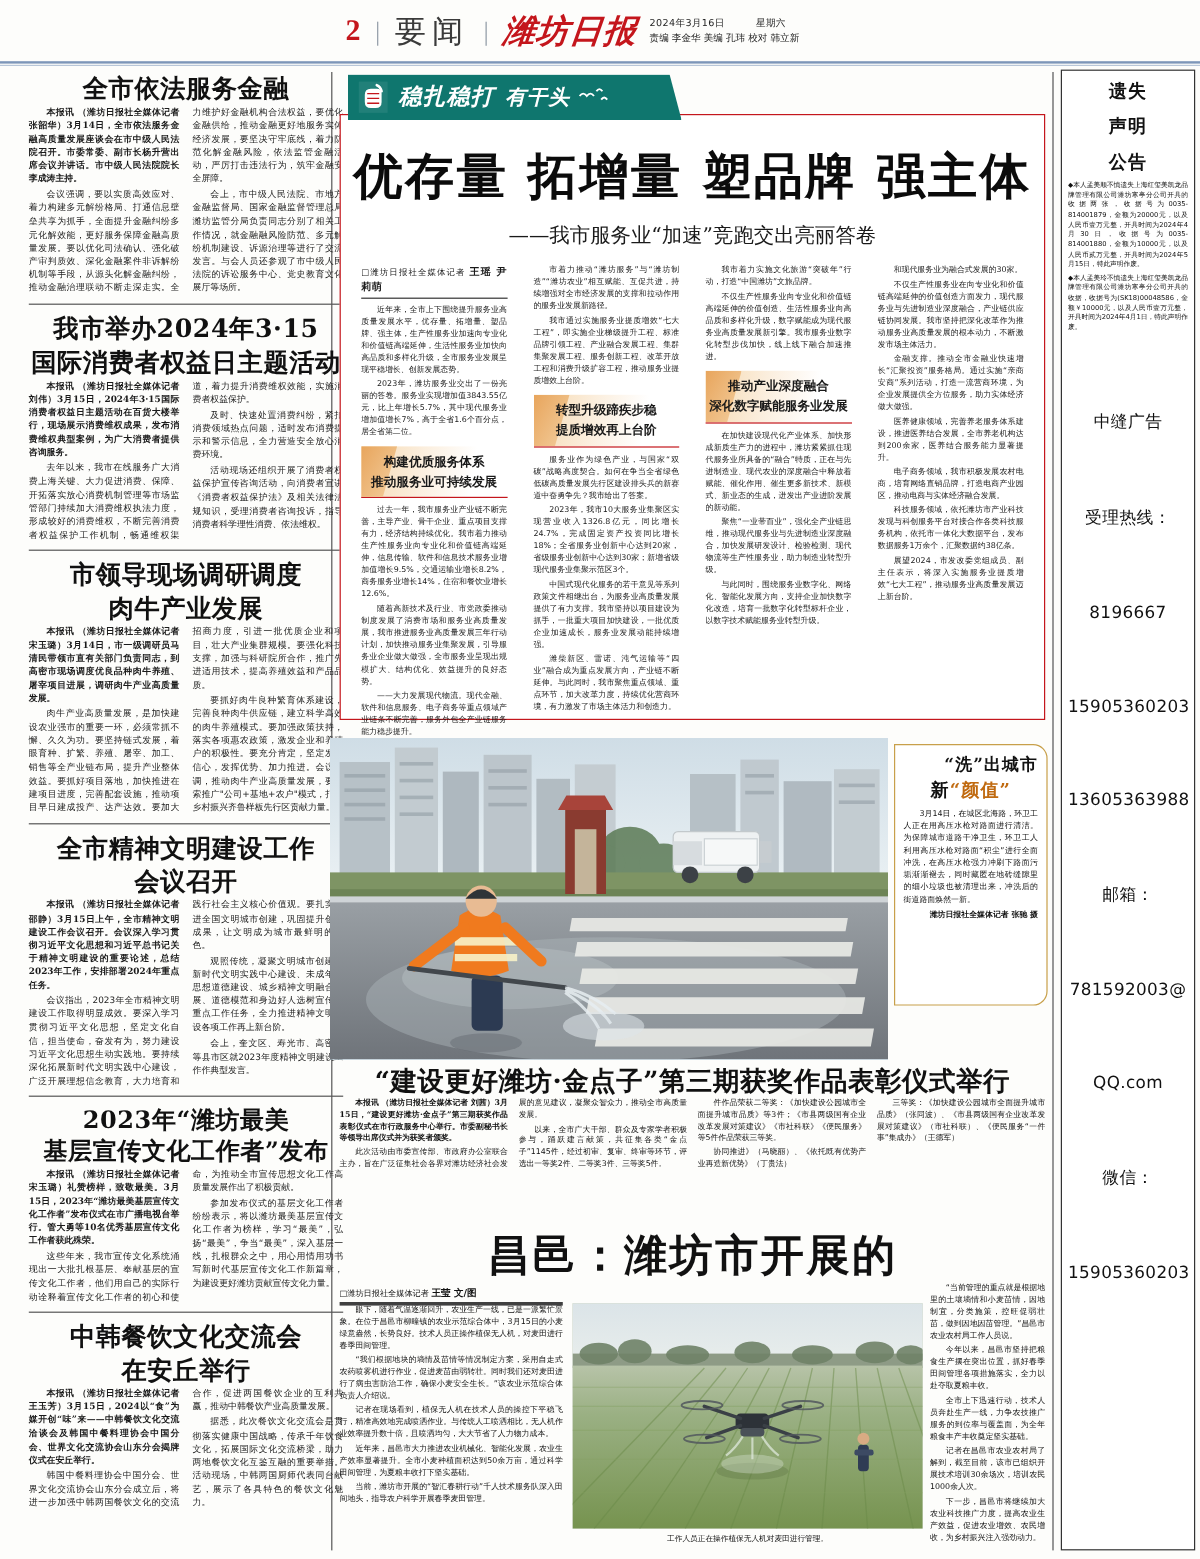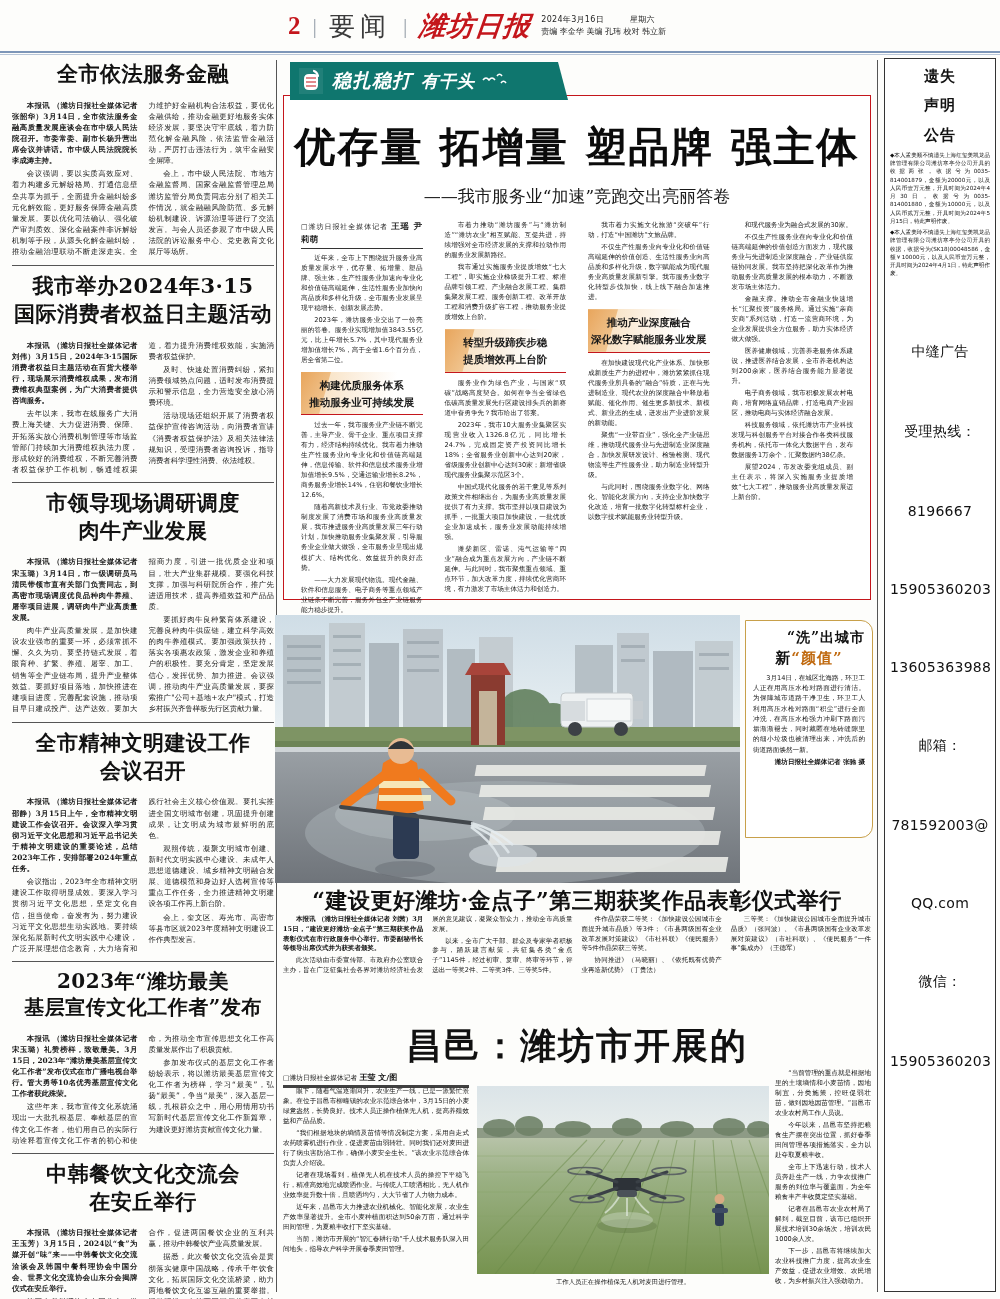--- a/index.html
+++ b/index.html
@@ -34,30 +34,30 @@
   .mh-meta { margin-left: 10px; font-size: 8px; line-height: 1.45; color: #222;
      font-family: "DejaVu Sans", sans-serif; }
   .mh-meta .l1 { letter-spacing: 0.3px; }
   .mh-meta .wk { margin-left: 26px; }
   .rule-blue { position: absolute; left: 0; top: 51px; width: 1000px; height: 2px;
     background: #7d96b8; }
   .rule-blue2 { position: absolute; left: 0; top: 54px; width: 1000px; height: 1px;
     background: #b8c6d8; }
 
   
-  .left-col { position: absolute; left: 12px; top: 60px; width: 262px; height: 1232px; }
+  .left-col { position: absolute; left: 24px; top: 60px; width: 262px; height: 1232px; }
   .lc-rule { border-top: 1px solid #555; margin: 7px 0 6px; }
   .hl {
     text-align: center; font-weight: bold; color: #111;
     font-family: "DejaVu Serif", "Liberation Serif", serif;
     font-size: 21px; line-height: 1.32; letter-spacing: 0.5px;
   }
   .hl.sm { font-size: 20px; }
   .body2 { column-count: 2; column-gap: 11px; font-size: 7.4px; line-height: 1.5;
-    text-align: justify; margin-top: 12px; color: #1a1a1a;
+    text-align: justify; margin-top: 0; color: #1a1a1a;
     font-family: "DejaVu Sans", sans-serif; }
   .body2 p { margin: 0 0 2px; text-indent: 2em; }
   .byline-in { font-weight: bold; }
   .src { font-family: "DejaVu Serif", serif; }
 
   
   .vline { position: absolute; background: #555; width: 1px; }
 
   
   .main-box { position: absolute; left: 283px; top: 95px; width: 588px; height: 505px;
@@ -446,21 +446,21 @@
     <p>协同推进》（马晓丽）、《依托既有优势产业再造新优势》（丁贵法）</p>
     <p>三等奖：《加快建设公园城市全面提升城市品质》（张同波）、《市县两级国有企业改革发展对策建议》（市社科联）、《便民服务“一件事”集成办》（王德军）</p>
   </div>
 
   <div class="art3-title">昌邑：潍坊市开展的</div>
   <div class="art3-byline">
     <span>□潍坊日报社全媒体记者</span>
     <b>王莹 文/图</b>
   </div>
   <div class="art3-col-l">
-    <p>眼下，随着气温逐渐回升，农业生产一线，已是一派繁忙景象。在位于昌邑市柳疃镇的农业示范综合体中，3月15日的小麦绿意盎然，长势良好。技术人员正操作植保无人机，提高养殖效益和产品品质。</p>
+    <p>眼下，随着气温逐渐回升，农业生产一线，已是一派繁忙景象。在位于昌邑市柳疃镇的农业示范综合体中，3月15日的小麦绿意盎然，长势良好。技术人员正操作植保无人机，对麦田进行春季田间管理。</p>
     <p>“我们根据地块的墒情及苗情等情况制定方案，采用自走式农药喷雾机进行作业，促进麦苗由弱转壮。同时我们还对麦田进行了病虫害防治工作，确保小麦安全生长。”该农业示范综合体负责人介绍说。</p>
     <p>记者在现场看到，植保无人机在技术人员的操控下平稳飞行，精准高效地完成喷洒作业。与传统人工喷洒相比，无人机作业效率提升数十倍，且喷洒均匀，大大节省了人力物力成本。</p>
     <p>近年来，昌邑市大力推进农业机械化、智能化发展，农业生产效率显著提升。全市小麦种植面积达到50余万亩，通过科学田间管理，为夏粮丰收打下坚实基础。</p>
     <p>当前，潍坊市开展的“智汇春耕行动”千人技术服务队深入田间地头，指导农户科学开展春季麦田管理。</p>
   </div>
   <div class="art3-col-r">
     <p>“当前管理的重点就是根据地里的土壤墒情和小麦苗情，因地制宜，分类施策，控旺促弱壮苗，做到因地因苗管理。”昌邑市农业农村局工作人员说。</p>
     <p>今年以来，昌邑市坚持把粮食生产摆在突出位置，抓好春季田间管理各项措施落实，全力以赴夺取夏粮丰收。</p>
     <p>全市上下迅速行动，技术人员奔赴生产一线，力争农技推广服务的到位率与覆盖面，为全年粮食丰产丰收奠定坚实基础。</p>
     <p>记者在昌邑市农业农村局了解到，截至目前，该市已组织开展技术培训30余场次，培训农民1000余人次。</p>

